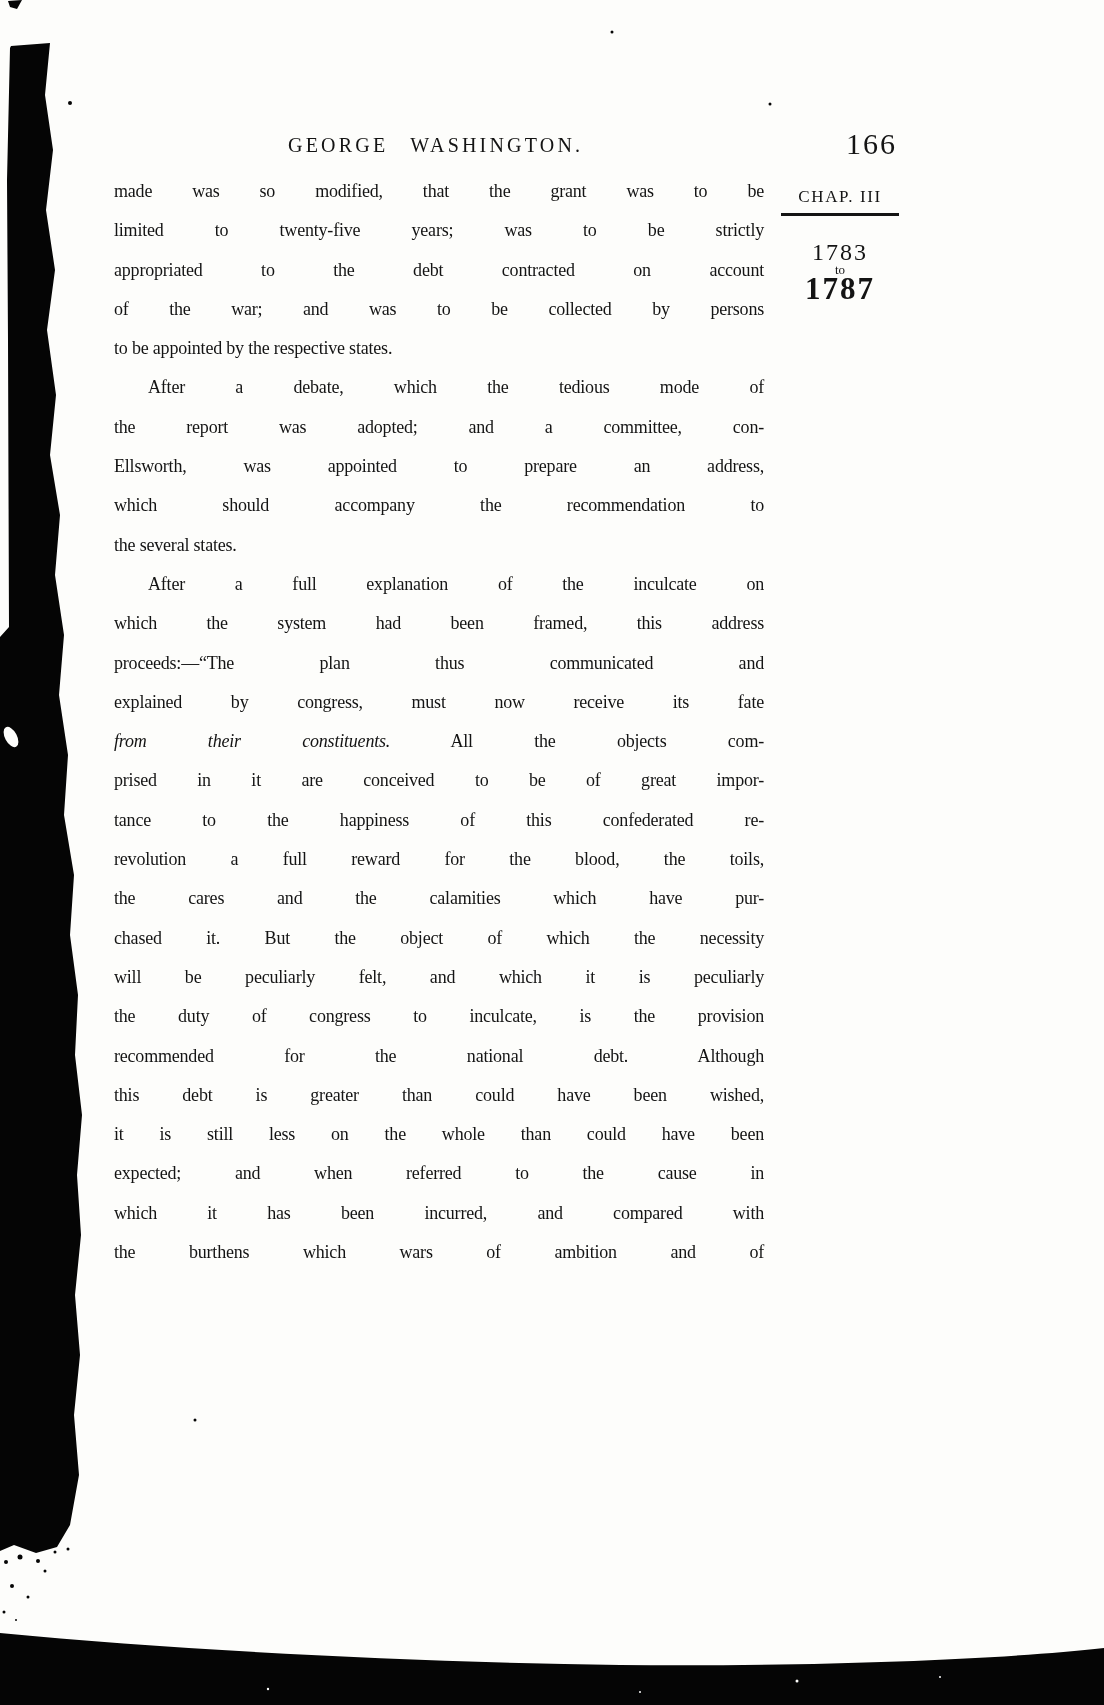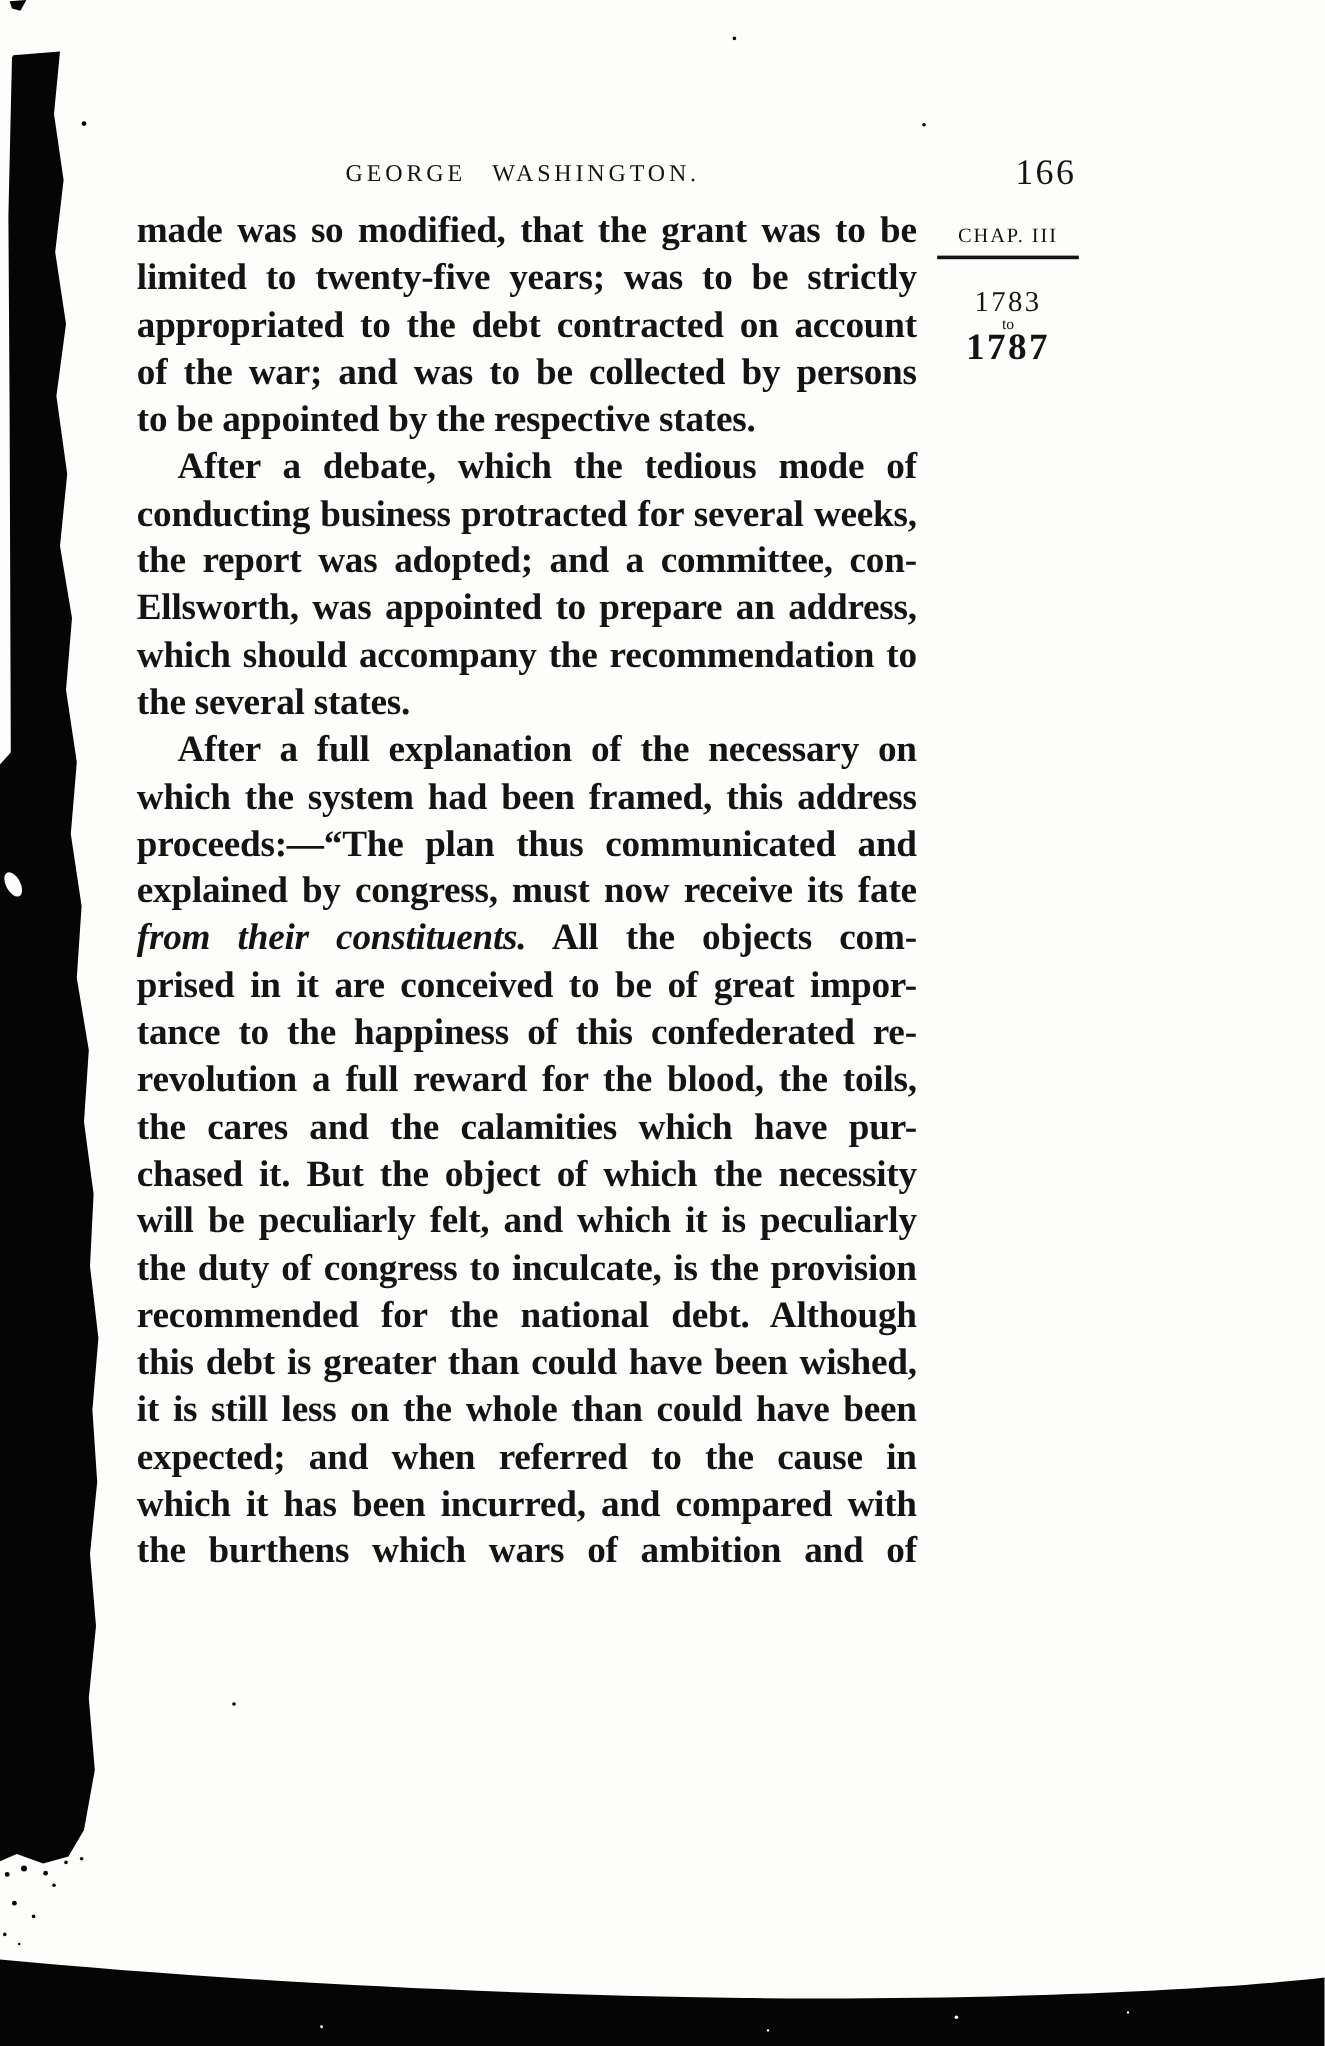--- a/index.html
+++ b/index.html
@@ -39,21 +39,21 @@
     margin-top:24px;font-size:24px;letter-spacing:2px;line-height:24px;
   }
   .margin-note .yto{
     font-size:13px;line-height:12px;
   }
   .margin-note .y2{
     font-size:31px;letter-spacing:2px;line-height:26px;font-weight:bold;
   }
   .body-text{
     position:absolute;left:114px;top:172px;width:650px;
-    font-size:31px;line-height:39.3px;letter-spacing:-0.2px;font-weight:bold;
+    font-size:18px;line-height:39.3px;letter-spacing:-0.2px;
   }
   .tline{
     text-align:justify;
     text-align-last:justify;
   }
   .tline.endline{
     text-align:left;
     text-align-last:left;
   }
   .tline.indent{
@@ -120,26 +120,25 @@
     <div class="y2">1787</div>
   </div>
 
   <div class="body-text">
       <div class="tline">made was so modified, that the grant was to be</div>
       <div class="tline">limited to twenty-five years; was to be strictly</div>
       <div class="tline">appropriated to the debt contracted on account</div>
       <div class="tline">of the war; and was to be collected by persons</div>
       <div class="tline endline">to be appointed by the respective states.</div>
       <div class="tline indent">After a debate, which the tedious mode of</div>
-      <div class="tline">conducting business protracted for several weeks,</div>
       <div class="tline">the report was adopted; and a committee, con-</div>
       <div class="tline">Ellsworth, was appointed to prepare an address,</div>
       <div class="tline">which should accompany the recommendation to</div>
       <div class="tline endline">the several states.</div>
-      <div class="tline indent">After a full explanation of the necessary on</div>
+      <div class="tline indent">After a full explanation of the inculcate on</div>
       <div class="tline">which the system had been framed, this address</div>
       <div class="tline">proceeds:—“The plan thus communicated and</div>
       <div class="tline">explained by congress, must now receive its fate</div>
       <div class="tline"><i>from their constituents.</i> <span>All the objects com-</span></div>
       <div class="tline">prised in it are conceived to be of great impor-</div>
       <div class="tline">tance to the happiness of this confederated re-</div>
       <div class="tline">revolution a full reward for the blood, the toils,</div>
       <div class="tline">the cares and the calamities which have pur-</div>
       <div class="tline">chased it. But the object of which the necessity</div>
       <div class="tline">will be peculiarly felt, and which it is peculiarly</div>

